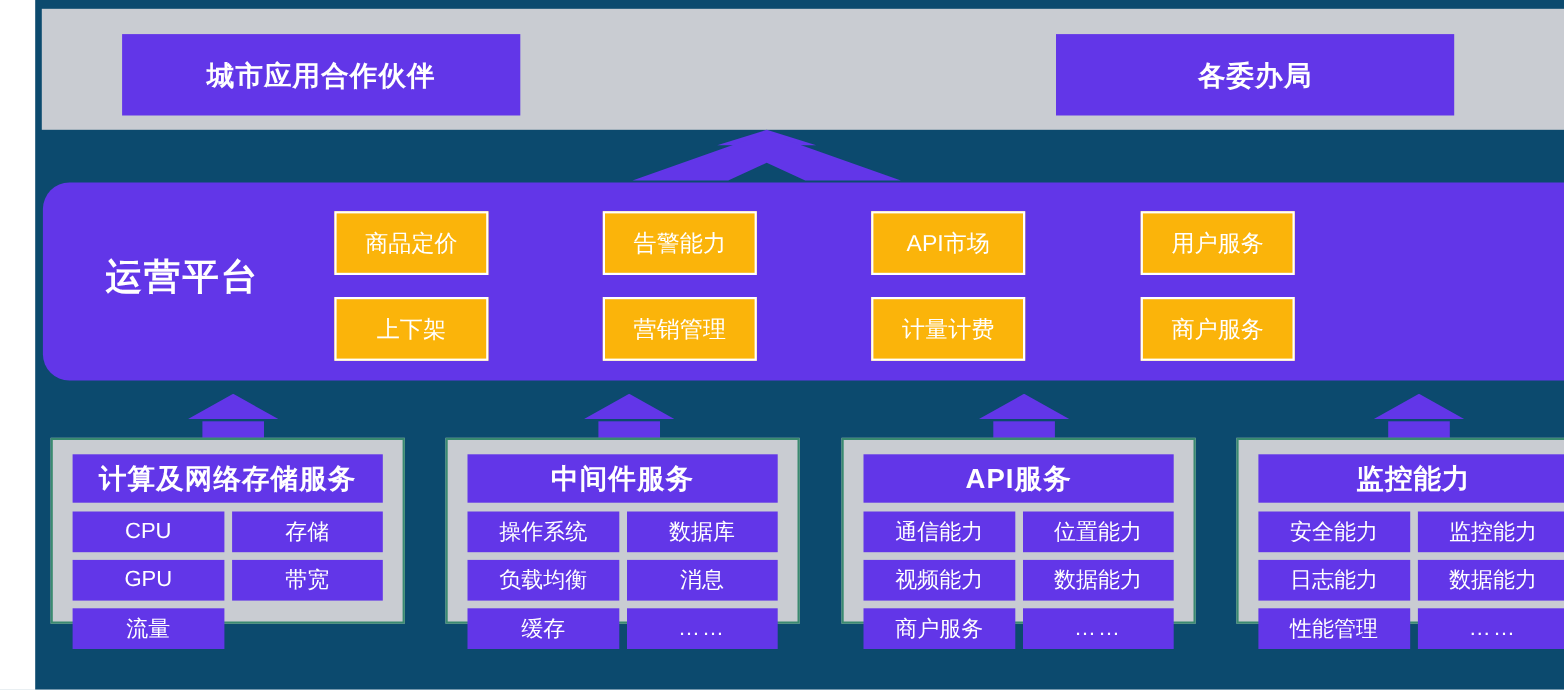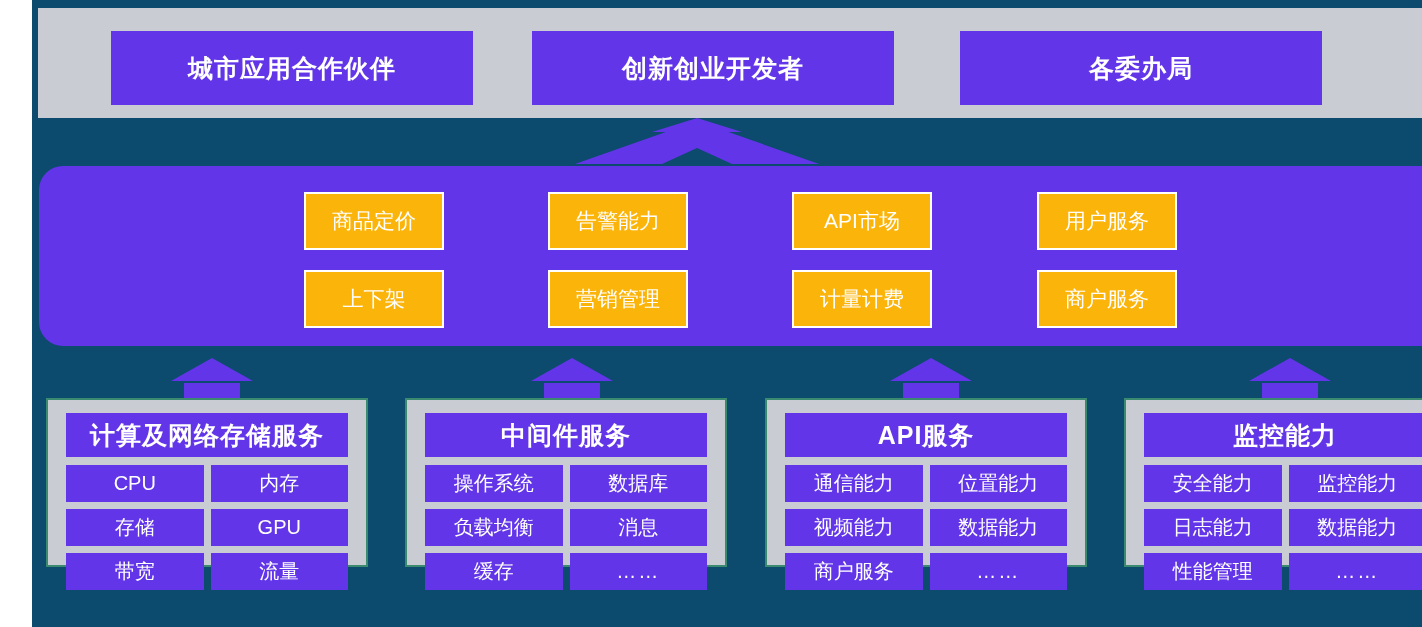--- a/index.html
+++ b/index.html
@@ -92,36 +92,34 @@
 </style>
 </head>
 <body>
 
 <div id="canvas">
 
   <div class="top-band">
     <div class="consumer-box c0">
       <span>城市应用合作伙伴</span>
     </div>
-    <div class="consumer-box c1">
-      <span>创新创业开发者</span>
-    </div>
     <div class="consumer-box c2">
       <span>各委办局</span>
     </div>
   </div>
 
   <div class="big-arrow">
     <svg width="250" height="54" viewBox="0 0 250 54" xmlns="http://www.w3.org/2000/svg">
       <polygon points="125,2 170,16 80,16" fill="#6236e8"></polygon>
       <polygon points="125,5 247,48 160,48 125,32 90,48 3,48" fill="#6236e8"></polygon>
     </svg>
   </div>
 
   <div class="platform">
+    <div class="platform-title">运营平台</div>
 
     <div class="gold-box gr0 gc0">
       <span>商品定价</span>
     </div>
     <div class="gold-box gr0 gc1">
       <span>告警能力</span>
     </div>
     <div class="gold-box gr0 gc2">
       <span>API市场</span>
     </div>
@@ -165,21 +163,20 @@
     <svg width="82" height="40" viewBox="0 0 82 40" xmlns="http://www.w3.org/2000/svg">
       <polygon points="41,0 82,23 0,23" fill="#6236e8"></polygon>
       <rect x="13" y="25" width="56" height="15" fill="#6236e8"></rect>
     </svg>
   </div>
 
   <div class="svc-panel p0">
     <div class="svc-title">计算及网络存储服务</div>
     <div class="svc-grid">
       <div class="svc-cell">CPU</div>
-      <div class="svc-cell">内存</div>
       <div class="svc-cell">存储</div>
       <div class="svc-cell">GPU</div>
       <div class="svc-cell">带宽</div>
       <div class="svc-cell">流量</div>
     </div>
   </div>
 
   <div class="svc-panel p1">
     <div class="svc-title">中间件服务</div>
     <div class="svc-grid">

